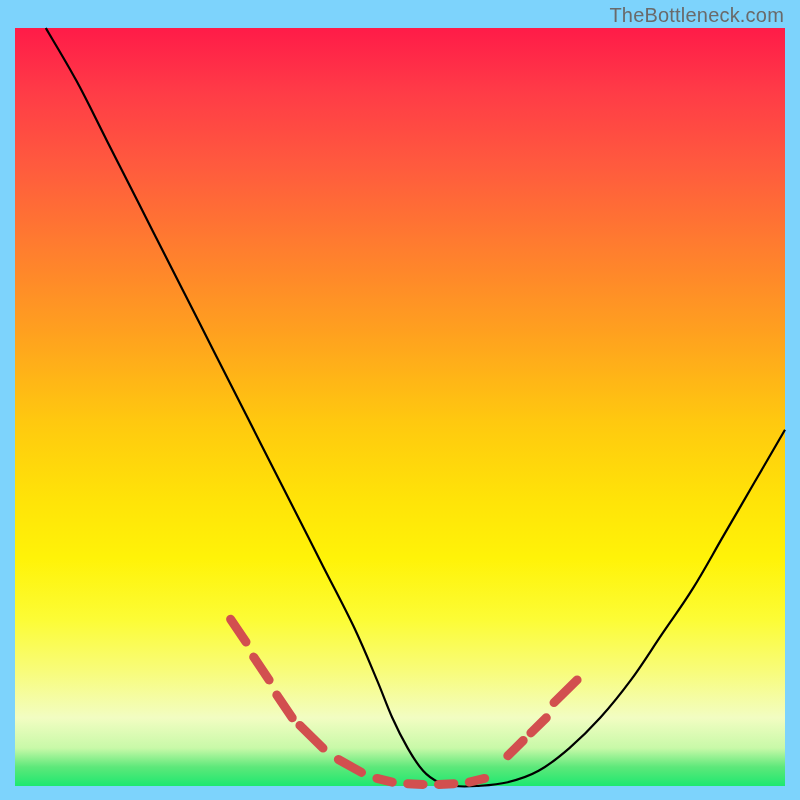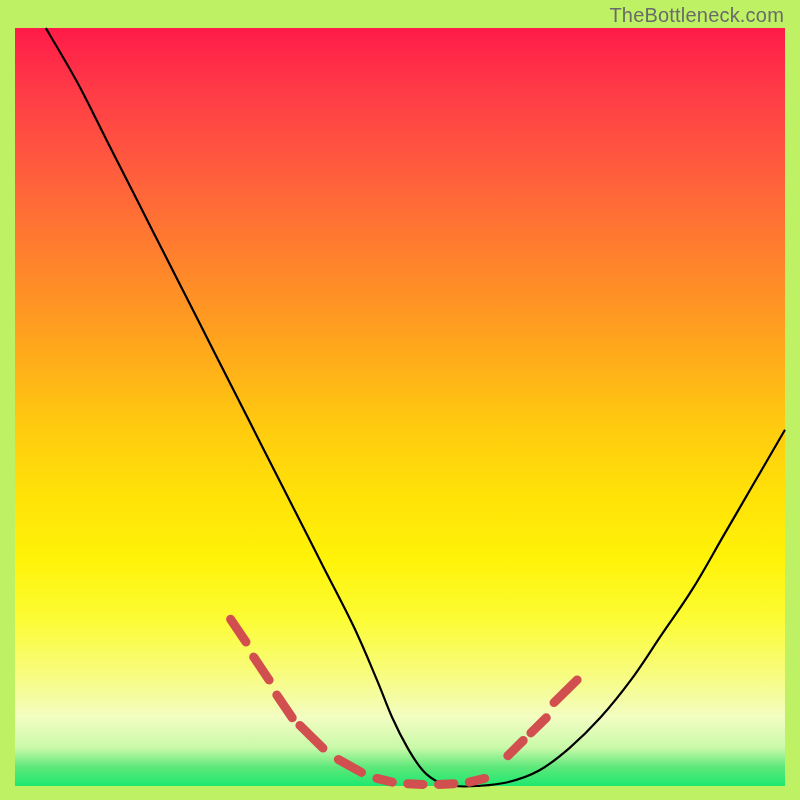--- a/index.html
+++ b/index.html
@@ -10,21 +10,21 @@
     background: #000;
     overflow: hidden;
     font-family: Arial, Helvetica, sans-serif;
   }
   .frame {
     position: absolute;
     top: 0;
     left: 0;
     width: 800px;
     height: 800px;
-    background: #bef264;
+    background: #7dd3fc;
   }
   .plot-area {
     position: absolute;
     top: 28px;
     left: 15px;
     width: 770px;
     height: 758px;
     
     background: linear-gradient(
       to bottom,

